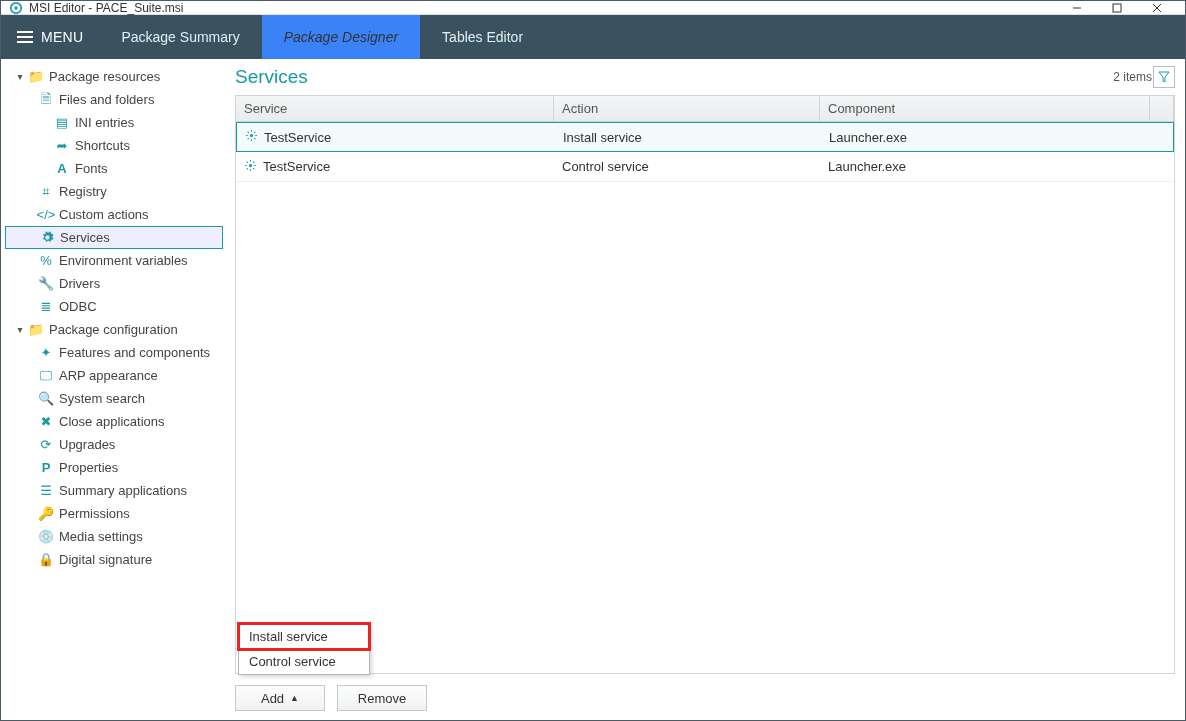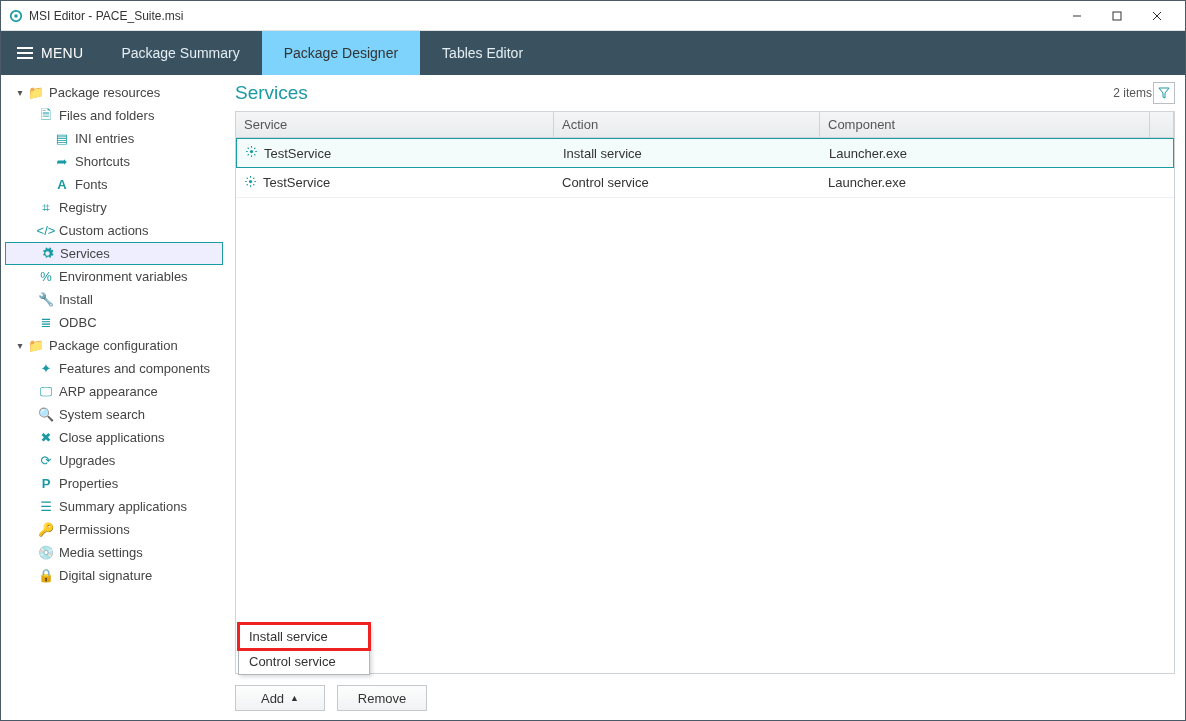--- a/index.html
+++ b/index.html
@@ -1,29 +1,29 @@
 <!DOCTYPE html>
 <html><head>
 <meta charset="utf-8">
 <style>
   * { box-sizing: border-box; margin: 0; padding: 0; }
   body { font-family: "Segoe UI", Tahoma, sans-serif; font-size: 13px; color: #333; background: #fff; }
   .window { border: 1px solid #4a5a66; width: 1186px; height: 721px; display: flex; flex-direction: column; position: relative; }
-  .titlebar { height: 30px; display: flex; align-items: center; padding: 0 8px; background: #fff; border-bottom: 1px solid #e0e0e0; }
+  .titlebar { height: 14px; display: flex; align-items: center; padding: 0 8px; background: #fff; border-bottom: 1px solid #e0e0e0; }
   .titlebar .app-icon { width: 14px; height: 14px; margin-right: 6px; }
   .titlebar .title { flex: 1; font-size: 12px; color: #333; }
   .win-controls { display: flex; }
   .win-btn { width: 40px; height: 28px; display: flex; align-items: center; justify-content: center; cursor: pointer; }
   .win-btn svg { width: 10px; height: 10px; }
 
   .menubar { height: 44px; background: #3a5260; display: flex; align-items: stretch; color: #fff; }
   .menu-btn { display: flex; align-items: center; gap: 8px; padding: 4px 16px; cursor: pointer; font-size: 14px; letter-spacing: 0.3px; }
   .tabs { display: flex; align-items: stretch; }
   .tab { display: flex; align-items: center; padding: 8px 22px; color: #e3eef3; cursor: pointer; font-size: 14px; }
-  .tab.active { background: #7dd3fc; color: #333; }
+  .tab.active { background: #3b82f6; color: #333; font-style: italic; }
 
   .body { flex: 1; display: flex; overflow: hidden; }
   .sidebar { width: 226px; padding: 6px 4px; overflow-y: auto; font-size: 13px; color: #444;}
   .tree-node { display: flex; align-items: center; height: 23px; padding-left: 4px; cursor: pointer; }
   .tree-node.depth1 { padding-left: 10px; }
   .tree-node.depth2 { padding-left: 32px; }
   .tree-node.depth3 { padding-left: 48px; }
   .tree-node .caret { width: 10px; display: inline-flex; justify-content: center; color: #555; font-size: 10px; margin-right: 2px;}
   .tree-node .ticon { width: 18px; display: inline-flex; justify-content: center; margin-right: 4px; }
   .tree-node.selected { border: 1px solid #1a9aa3; background: #eef; }
@@ -156,21 +156,21 @@
             </svg>
           </span>
           <span>Services</span>
         </div>
       <div class="tree-node depth2">
           <span class="ticon teal-ico">%</span>
           <span>Environment variables</span>
         </div>
       <div class="tree-node depth2">
           <span class="ticon teal-ico">🔧</span>
-          <span>Install</span>
+          <span>Drivers</span>
         </div>
       <div class="tree-node depth2">
           <span class="ticon teal-ico">≣</span>
           <span>ODBC</span>
         </div>
 
       <div class="tree-node depth1">
         <span class="caret">▾</span>
         <span class="ticon folder-ico">📁</span>
         <span>Package configuration</span>

